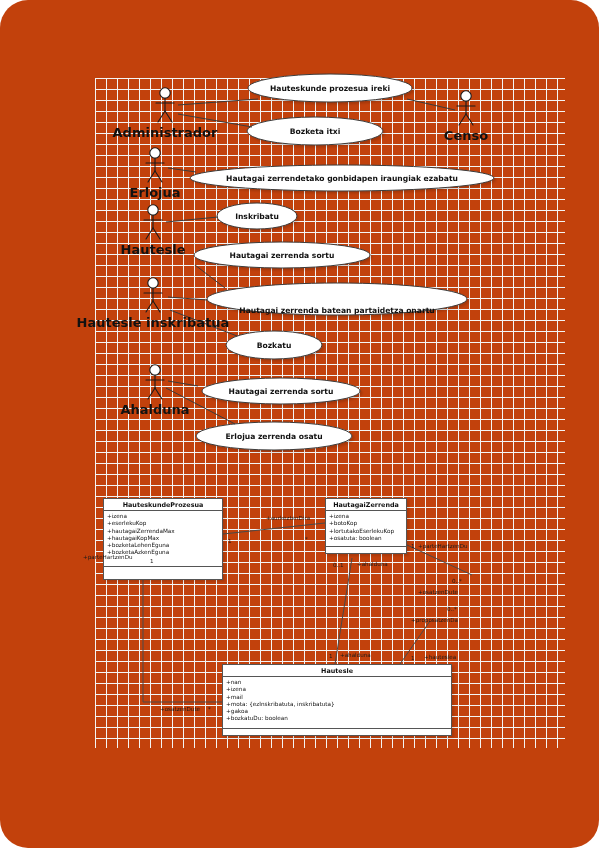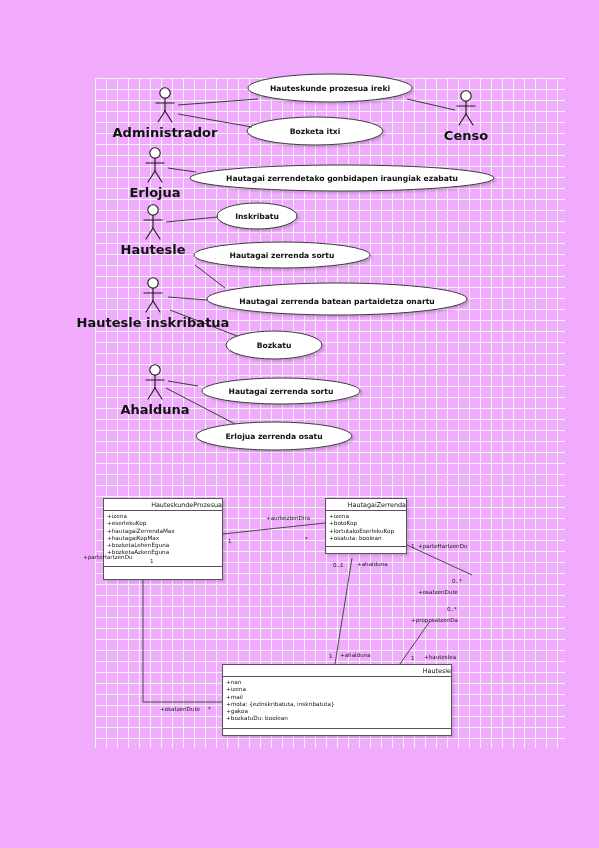--- a/index.html
+++ b/index.html
@@ -4,23 +4,24 @@
 <style>
   html, body {
     margin: 0;
     padding: 0;
     background: #ffffff;
   }
   #page {
     position: relative;
     width: 599px;
     height: 848px;
-    background: #f0abfc;
+    background: #c2410c;
     font-family: "DejaVu Sans", "Liberation Sans", sans-serif;
     overflow: hidden;
+    border-radius: 28px;
   }
   
   #grid {
     position: absolute;
     left: 95px;
     top: 78px;
     width: 470px;
     height: 670px;
     background-image:
       linear-gradient(to right, #f4f4f4 1px, transparent 1px),
@@ -61,22 +62,22 @@
     box-sizing: border-box;
     background: #ffffff;
     border: 1px solid #555555;
     box-shadow: 2px 2px 2px rgba(0,0,0,0.13);
   }
   .cls-title {
     box-sizing: border-box;
     height: 12px;
     border-bottom: 1px solid #555555;
     font-size: 6.4px;
-    font-weight: normal;
-    text-align: right;
+    font-weight: bold;
+    text-align: center;
     line-height: 12px;
     color: #111111;
   }
   .cls-attrs {
     box-sizing: border-box;
     border-bottom: 1px solid #555555;
     padding: 2px 2px 2px 3px;
   }
   .cls-attr {
     position: static;
@@ -191,21 +192,21 @@
       <line x1="430" y1="621" x2="400" y2="664"></line>
     </g>
   </svg>
 
   <div>
     <div class="uc-label" style="left:330px; top:88px;">Hauteskunde prozesua ireki</div>
     <div class="uc-label" style="left:315px; top:131px;">Bozketa itxi</div>
     <div class="uc-label" style="left:342px; top:178px;">Hautagai zerrendetako gonbidapen iraungiak ezabatu</div>
     <div class="uc-label" style="left:257px; top:216px;">Inskribatu</div>
     <div class="uc-label" style="left:282px; top:255px;">Hautagai zerrenda sortu</div>
-    <div class="uc-label" style="left:337px; top:301px;">Hautagai zerrenda batean partaidetza onartu</div>
+    <div class="uc-label" style="left:337px; top:310px;">Hautagai zerrenda batean partaidetza onartu</div>
     <div class="uc-label" style="left:274px; top:345px;">Bozkatu</div>
     <div class="uc-label" style="left:281px; top:391px;">Hautagai zerrenda sortu</div>
     <div class="uc-label" style="left:274px; top:436px;">Erlojua zerrenda osatu</div>
   </div>
 
   <div>
     <div class="actor-label" style="left:165px; top:125px;">Administrador</div>
     <div class="actor-label" style="left:466px; top:128px;">Censo</div>
     <div class="actor-label" style="left:155px; top:185px;">Erlojua</div>
     <div class="actor-label" style="left:153px; top:242px;">Hautesle</div>

